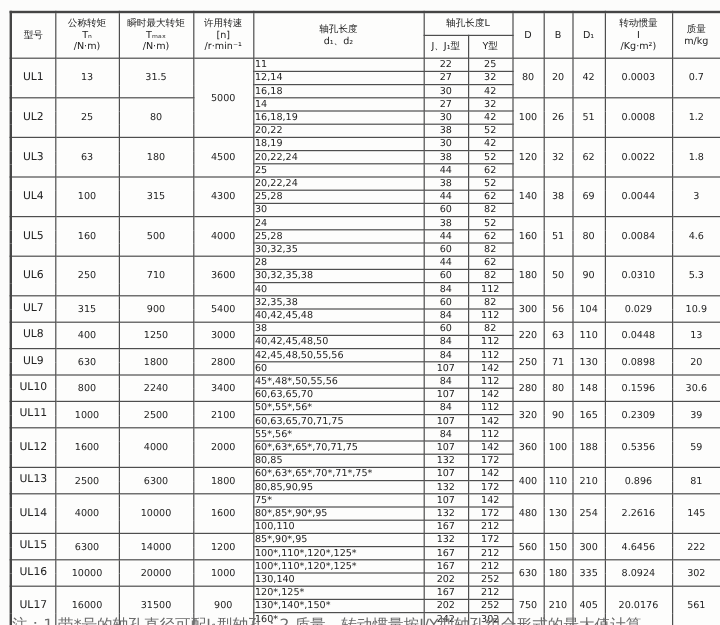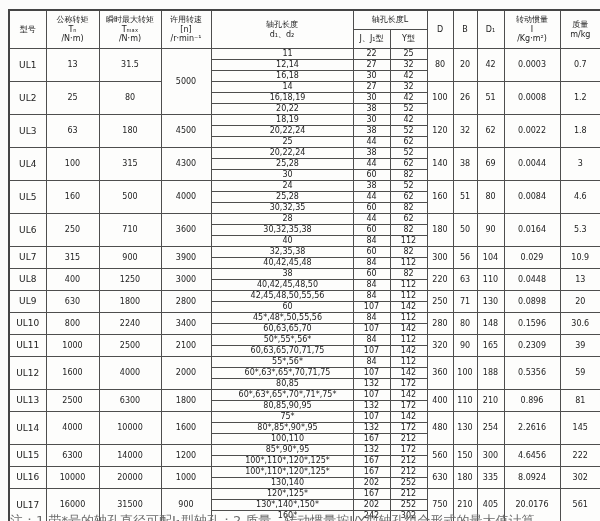--- a/index.html
+++ b/index.html
@@ -25,21 +25,21 @@
     vertical-align:middle;
     font-size:8px;
     line-height:1.15;
     height:10px;
     overflow:hidden;
     white-space:nowrap;
     font-weight:normal;
     color:#222;
   }
   thead th{height:18px;font-size:8px;line-height:1.2;}
-  td.bores{text-align:center;padding-left:11px;}
+  td.bores{text-align:left;padding-left:1px;}
   td.model{font-size:9px;}
   .footnote{
     position:absolute;
     left:10px;
     top:512px;
     width:584px;
     height:9px;
     overflow:hidden;
     font-size:13px;
     color:#6b6b6b;
@@ -208,38 +208,38 @@
           <td class="model" rowspan="3">UL6</td>
           <td rowspan="3">250</td>
           <td rowspan="3">710</td>
           <td rowspan="3">3600</td>
           <td class="bores">28</td>
           <td>44</td>
           <td>62</td>
           <td rowspan="3">180</td>
           <td rowspan="3">50</td>
           <td rowspan="3">90</td>
-          <td rowspan="3">0.0164</td>
+          <td rowspan="3">0.0310</td>
           <td rowspan="3">5.3</td>
         </tr>
         <tr>
           <td class="bores">30,32,35,38</td>
           <td>60</td>
           <td>82</td>
         </tr>
         <tr>
           <td class="bores">40</td>
           <td>84</td>
           <td>112</td>
         </tr>
         <tr>
           <td class="model" rowspan="2">UL7</td>
           <td rowspan="2">315</td>
           <td rowspan="2">900</td>
-          <td rowspan="2">3900</td>
+          <td rowspan="2">5400</td>
           <td class="bores">32,35,38</td>
           <td>60</td>
           <td>82</td>
           <td rowspan="2">300</td>
           <td rowspan="2">56</td>
           <td rowspan="2">104</td>
           <td rowspan="2">0.029</td>
           <td rowspan="2">10.9</td>
         </tr>
         <tr>

